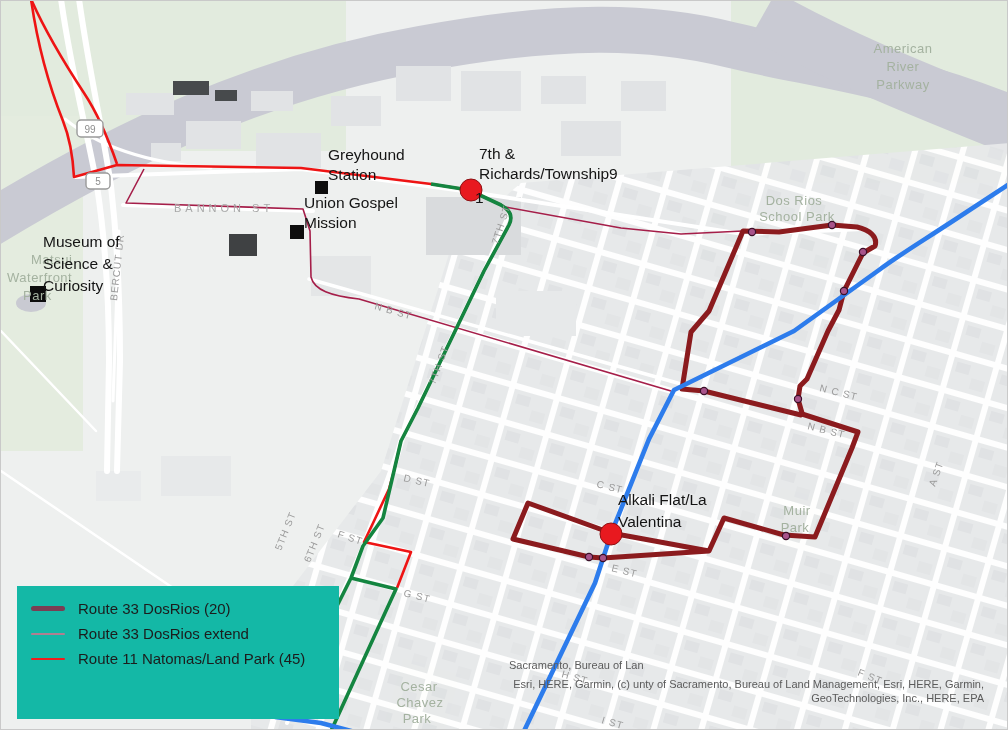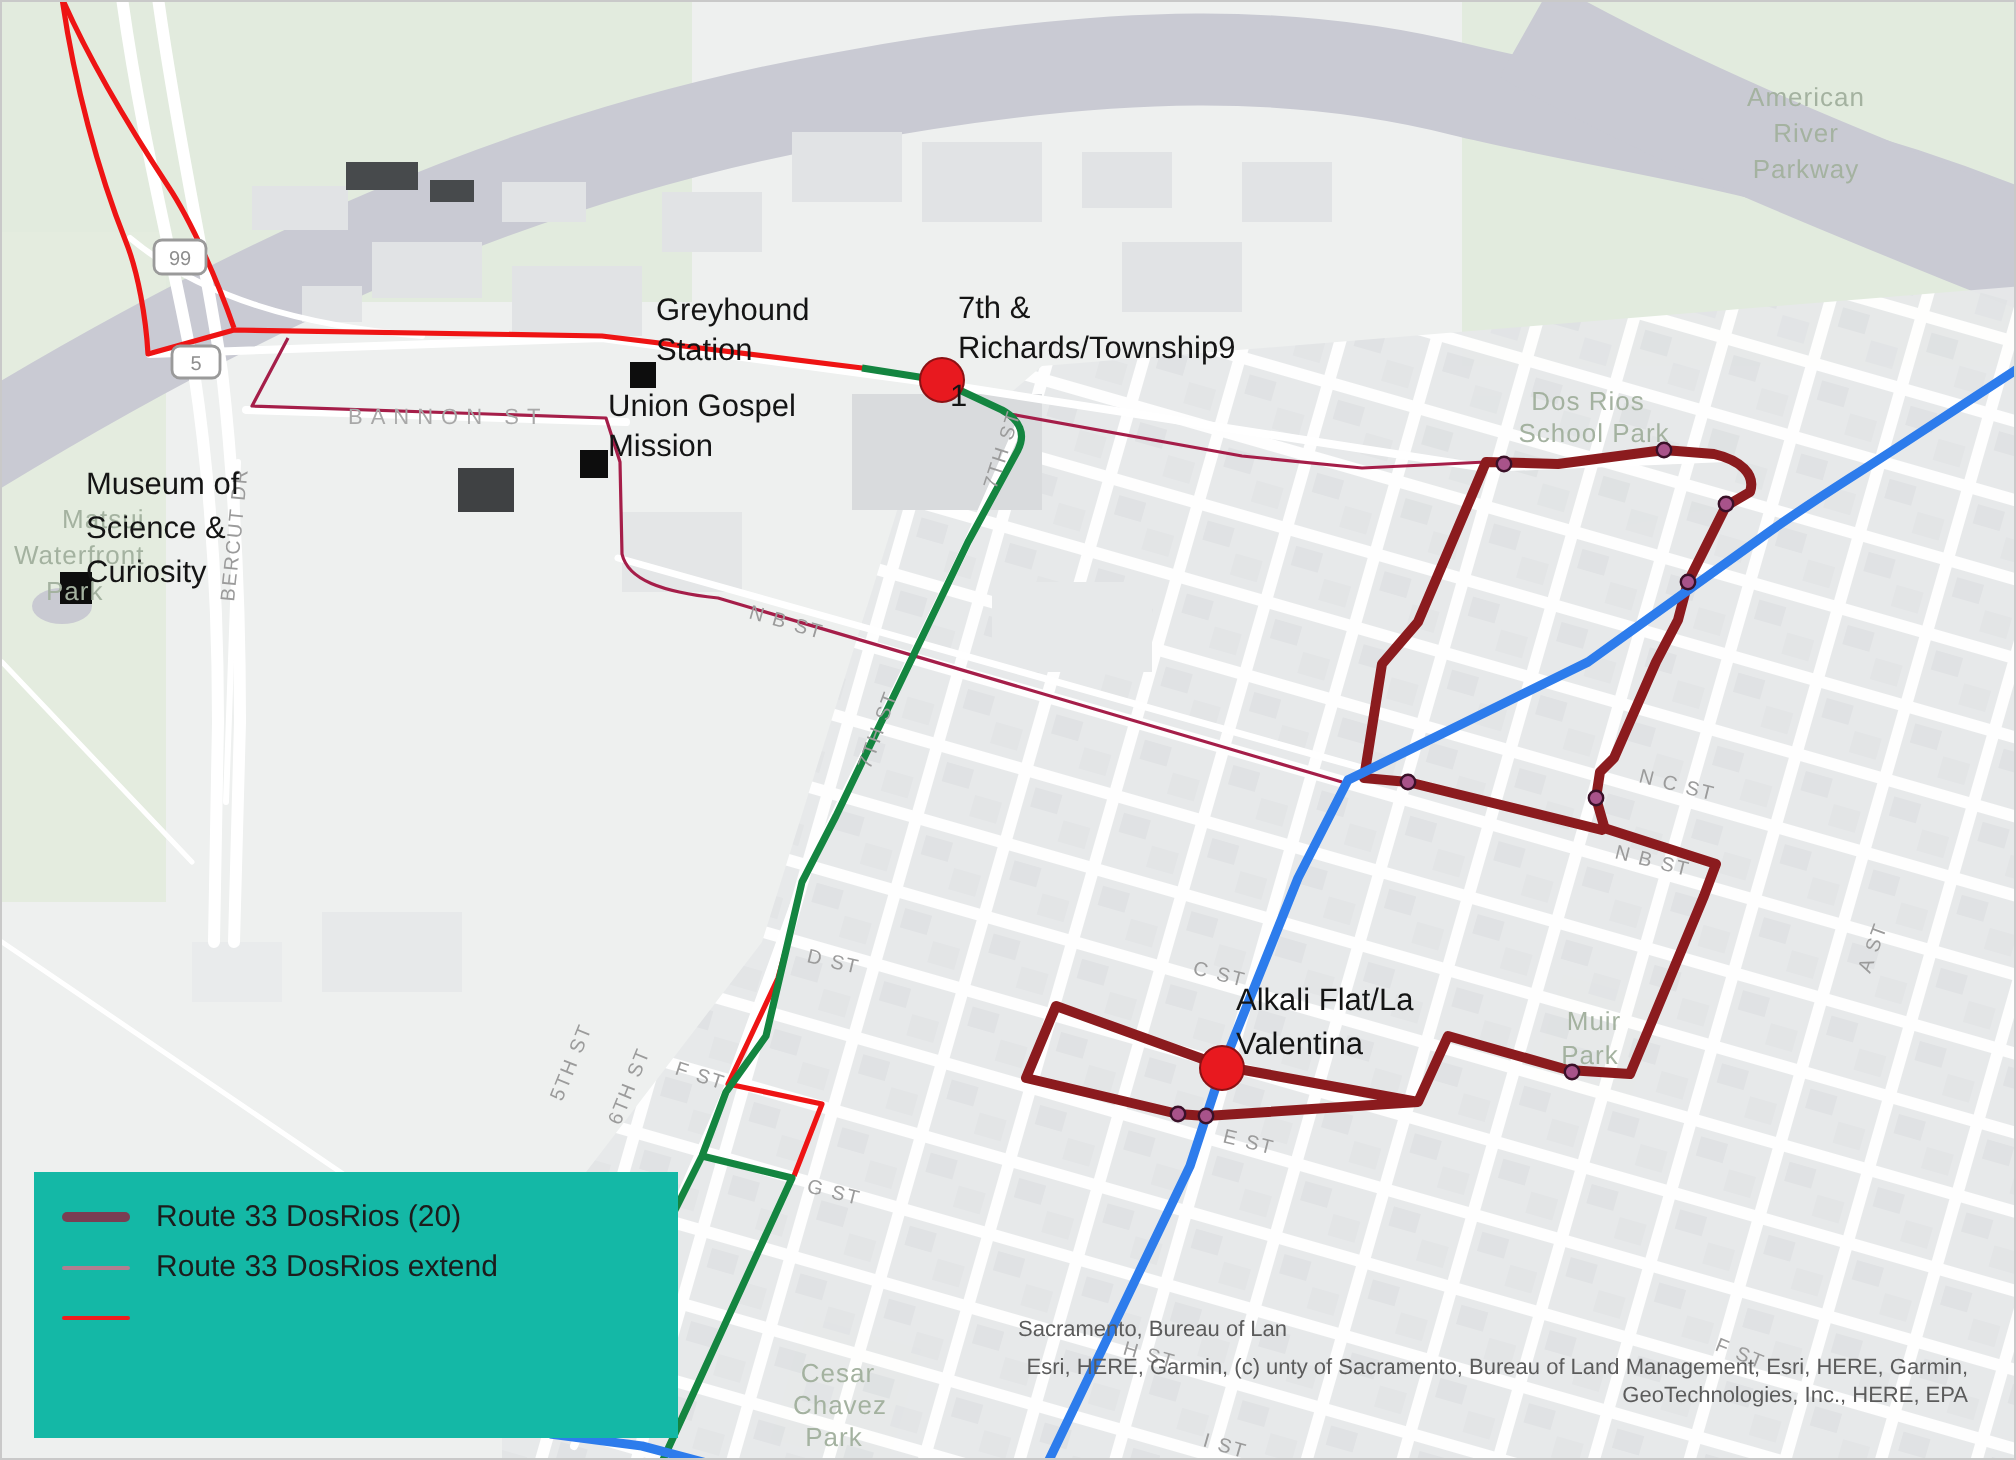--- a/index.html
+++ b/index.html
@@ -206,20 +206,21 @@
   <div class="legend-row">
     <div class="legend-swatch" style="background: rgb(122, 62, 83); height: 5px;"></div>
     <div class="legend-label">Route 33 DosRios (20)</div>
   </div>
   <div class="legend-row">
     <div class="legend-swatch" style="background: rgb(178, 126, 144); height: 2px;"></div>
     <div class="legend-label">Route 33 DosRios extend</div>
   </div>
   <div class="legend-row">
     <div class="legend-swatch" style="background: rgb(240, 29, 29); height: 2px;"></div>
+    <div class="legend-label">Route 11 Natomas/Land Park (45)</div>
   </div>
 </div>
 
 <div class="attr attr-1">Esri, HERE, Garmin, (c) unty of Sacramento, Bureau of Land Management, Esri, HERE, Garmin,</div>
 <div class="attr attr-2l">Sacramento, Bureau of Lan</div>
 <div class="attr attr-2r">GeoTechnologies, Inc., HERE, EPA</div>
 
 </div>
 
 </body></html>

